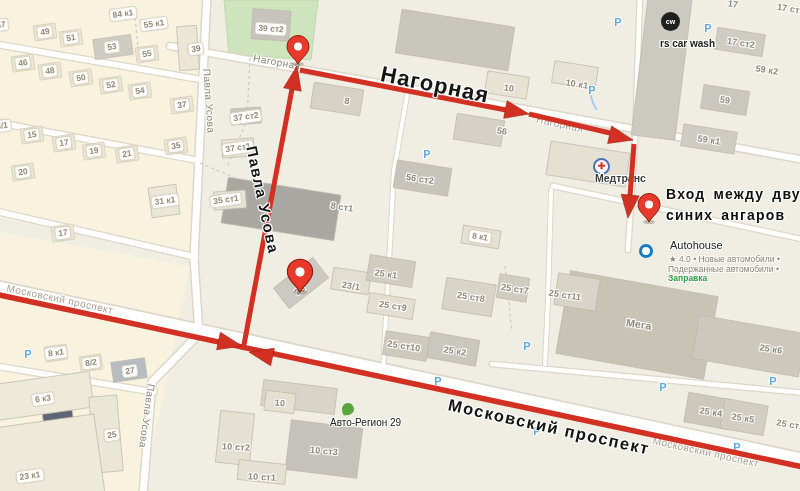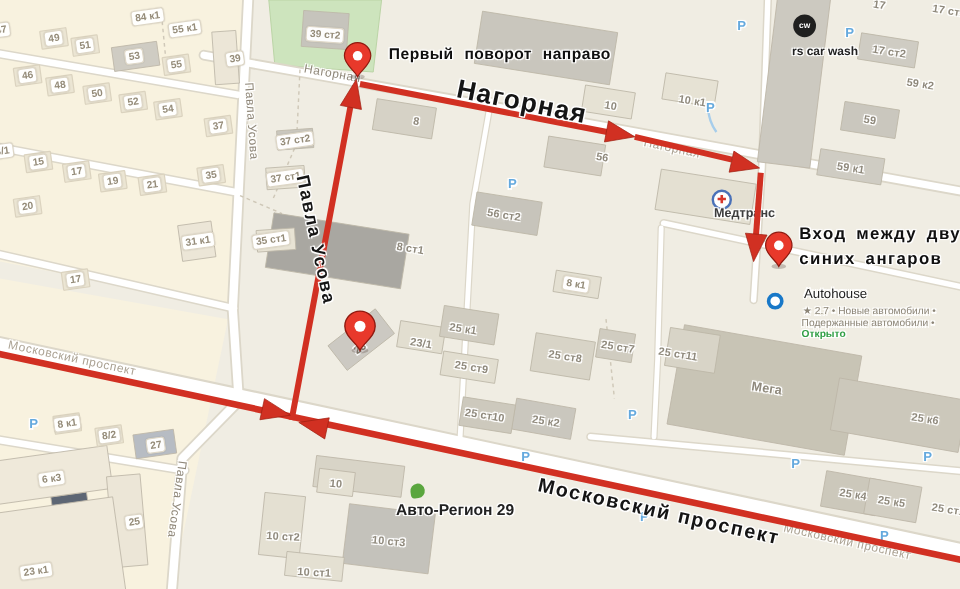--- a/index.html
+++ b/index.html
@@ -33,21 +33,21 @@
      color:#fff;display:flex;align-items:center;justify-content:center;font-size:7px;font-weight:bold;}
   #carwash-label{left:648px;top:38px;font-size:10px;font-weight:bold;color:#222;}
   #autohouse-icon{position:absolute;left:639px;top:244px;width:8px;height:8px;border-radius:50%;background:#fff;
      border:3px solid #1878c8;}
   #autohouse-label{left:658px;top:239px;font-size:11px;font-weight:normal;color:#222;}
   #autohouse-meta1{left:657px;top:254px;font-size:8.5px;color:#8b8476;}
   #autohouse-meta2{left:656px;top:263.5px;font-size:8.5px;color:#8b8476;}
   #autohouse-status{left:656px;top:273px;font-size:8.5px;color:var(--open-green);font-weight:bold;}
   #autoregion-icon{position:absolute;left:342px;top:403px;width:12px;height:12px;border-radius:50% 50% 50% 25%;
      background:#5aa63e;transform:rotate(-8deg);}
-  #autoregion-label{left:318px;top:417px;font-size:13px;font-weight:bold;color:#222;}
+  #autoregion-label{left:318px;top:417px;font-size:10px;font-weight:normal;color:#222;}
 
   
   #biglabels{position:absolute;inset:0;z-index:4;}
   .bigstreet{position:absolute;font-weight:bold;color:#151515;white-space:nowrap;}
   #big-nag{left:435px;top:85px;font-size:22px;letter-spacing:1px;transform:translate(-50%,-50%) rotate(11.5deg);}
   #big-pav{left:263px;top:200px;font-size:15px;letter-spacing:1.5px;transform:translate(-50%,-50%) rotate(78deg);}
   #big-mos{left:549px;top:427px;font-size:16.5px;letter-spacing:1.5px;transform:translate(-50%,-50%) rotate(12.5deg);}
 
   
   #callouts{position:absolute;inset:0;z-index:6;}
@@ -289,23 +289,23 @@
       </div>
     <div class="poi-label halo" id="medtrans-label">Медтранс</div>
 
     <div id="carwash-icon">
         <span>cw</span>
       </div>
     <div class="poi-label halo" id="carwash-label">rs car wash</div>
 
     <div id="autohouse-icon"></div>
     <div class="poi-label halo" id="autohouse-label">Autohouse</div>
-    <div class="poi-label halo" id="autohouse-meta1">★ 2.7 • Новые автомобили •</div>
+    <div class="poi-label halo" id="autohouse-meta1">★ 4.0 • Новые автомобили •</div>
     <div class="poi-label halo" id="autohouse-meta2">Подержанные автомобили •</div>
-    <div class="poi-label halo" id="autohouse-status">Открыто</div>
+    <div class="poi-label halo" id="autohouse-status">Заправка</div>
 
     <div id="autoregion-icon"></div>
     <div class="poi-label halo" id="autoregion-label">Авто-Регион 29</div>
   </div>
 
   <svg class="layer z3" width="800" height="491">
     <g>
       <line class="route-line" x1="-10" y1="293" x2="812" y2="469" stroke-width="5.5"></line>
       <line class="route-line" x1="243" y1="350" x2="292" y2="89" stroke-width="5"></line>
       <line class="route-line" x1="300" y1="70" x2="506" y2="110" stroke-width="5"></line>
@@ -338,19 +338,18 @@
       <circle class="pin-hole" cx="0" cy="-17.5" r="4"></circle>
     </g>
     <g transform="translate(649,222)">
       <ellipse class="pin-shadow" cx="0" cy="0" rx="6" ry="2.2"></ellipse>
       <path class="pin-body" d="M0,0 C-2.6,-5.5 -11,-10 -11,-17.5 A11,11 0 1,1 11,-17.5 C11,-10 2.6,-5.5 0,0 Z"></path>
       <circle class="pin-hole" cx="0" cy="-17.5" r="4"></circle>
     </g>
   </svg>
 
   <div id="callouts">
-    <div class="callout halo" id="c1">Первый поворот направо</div>
     <div class="callout halo" id="c3">
       <div>Вход между двух</div>
       <div>синих ангаров</div>
     </div>
   </div>
 </div>
 
 </body></html>

